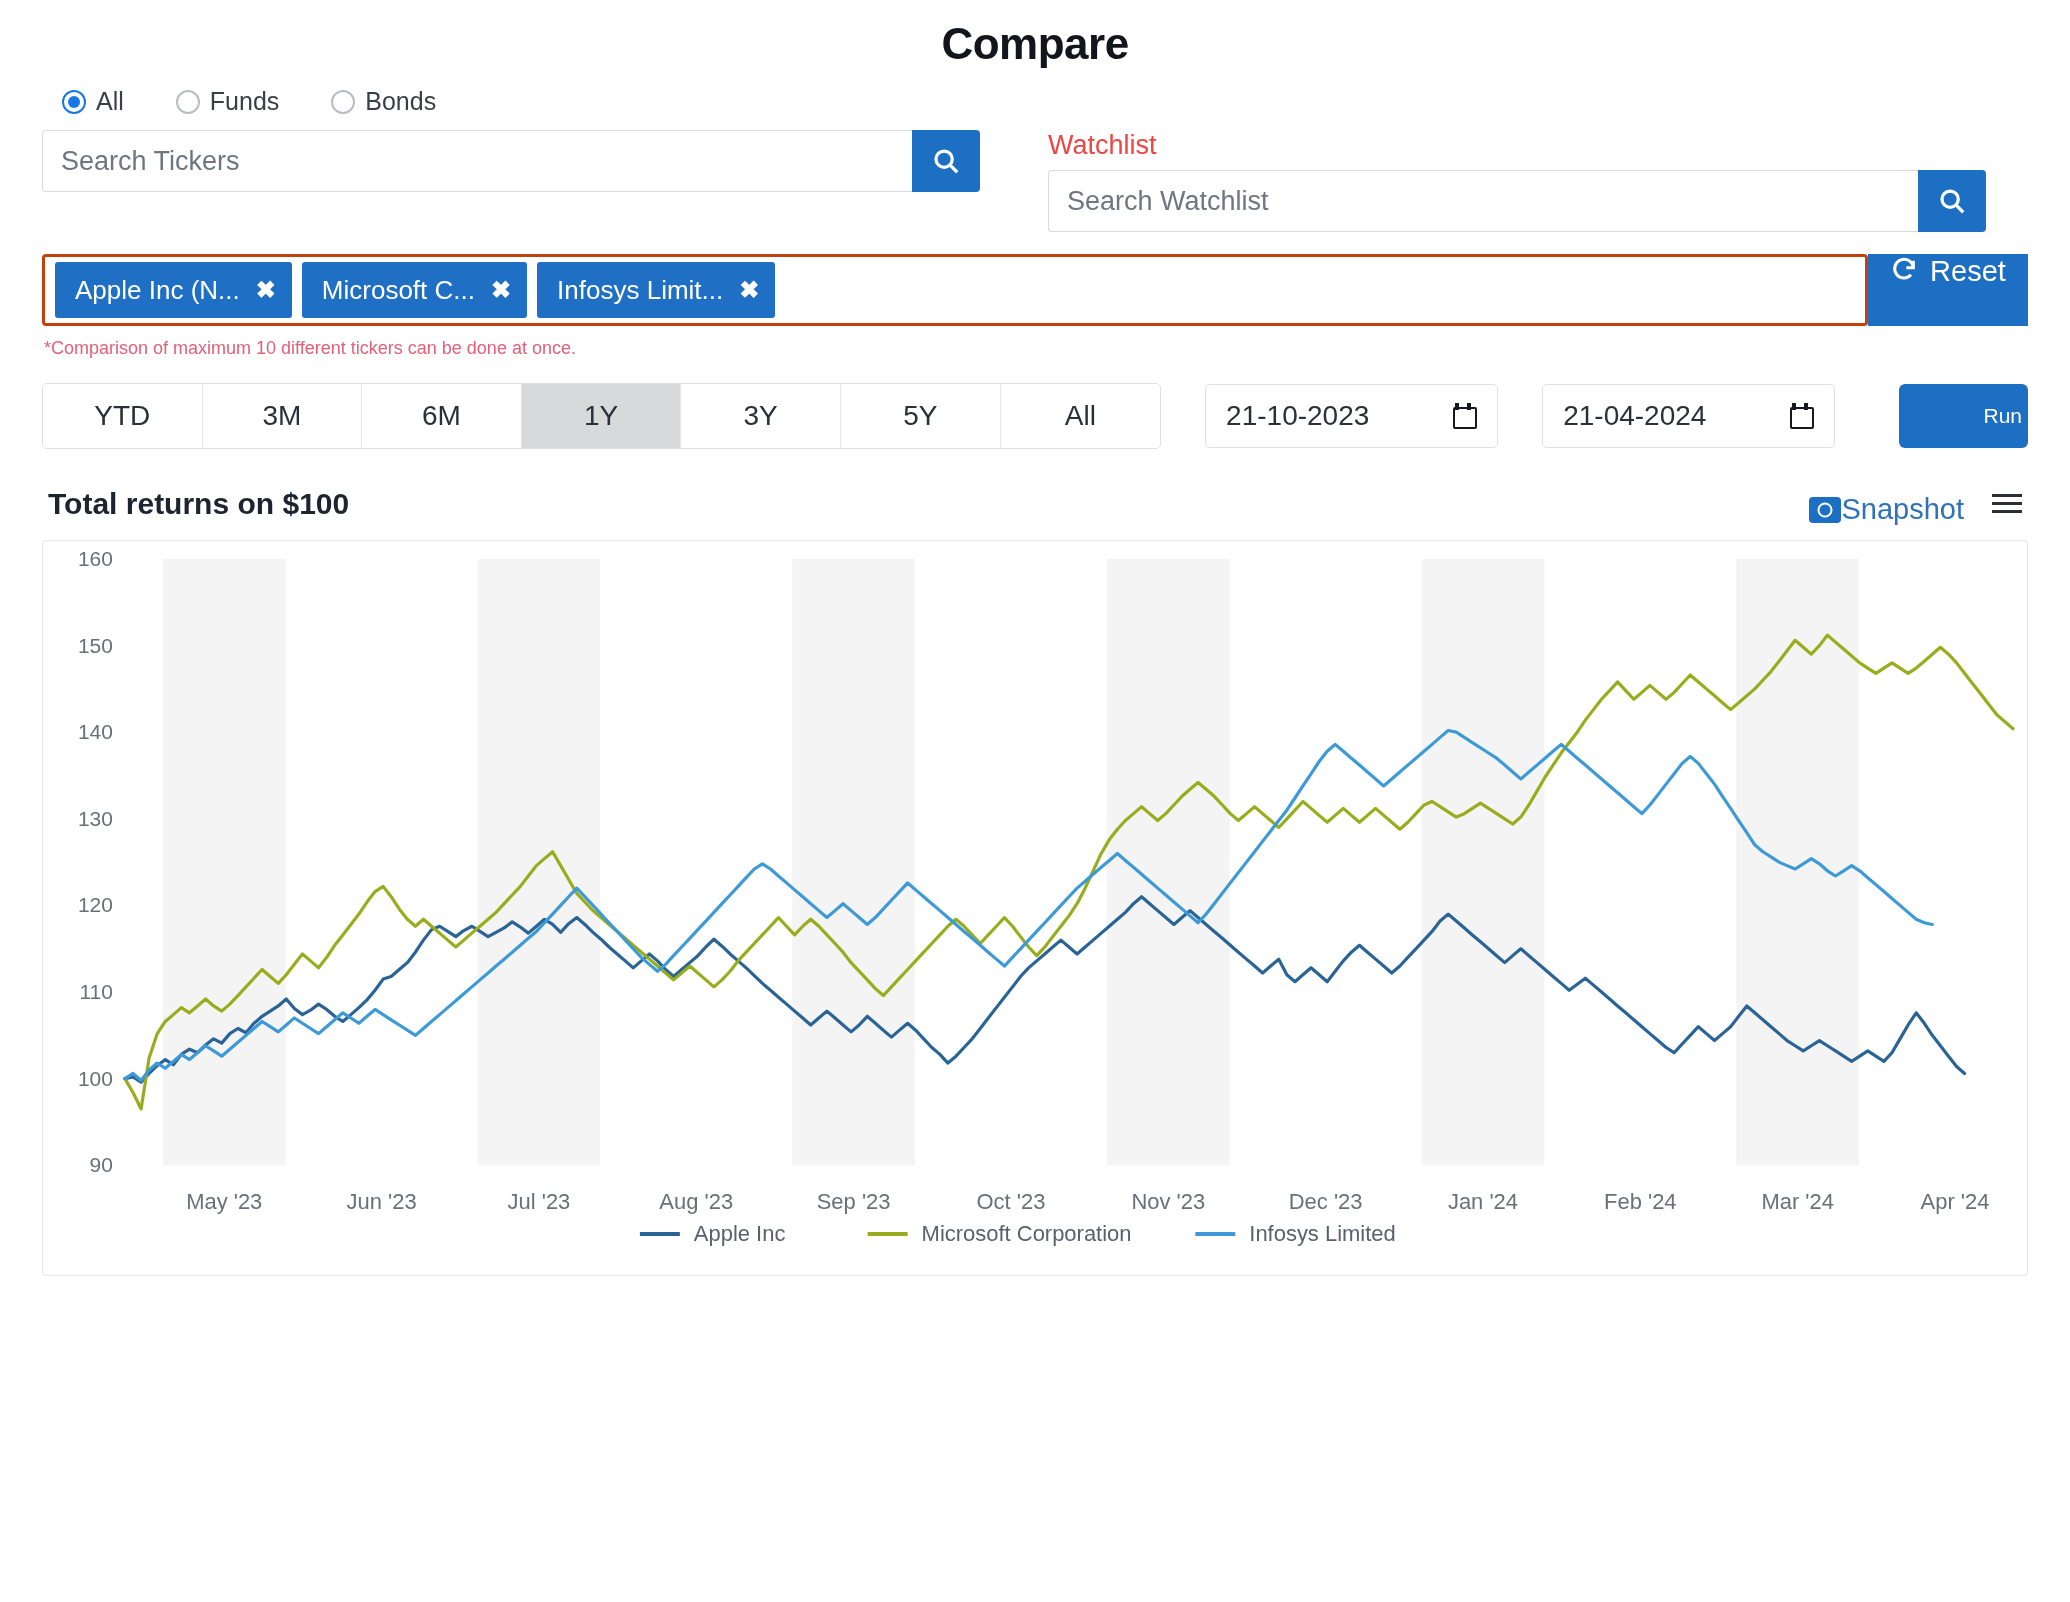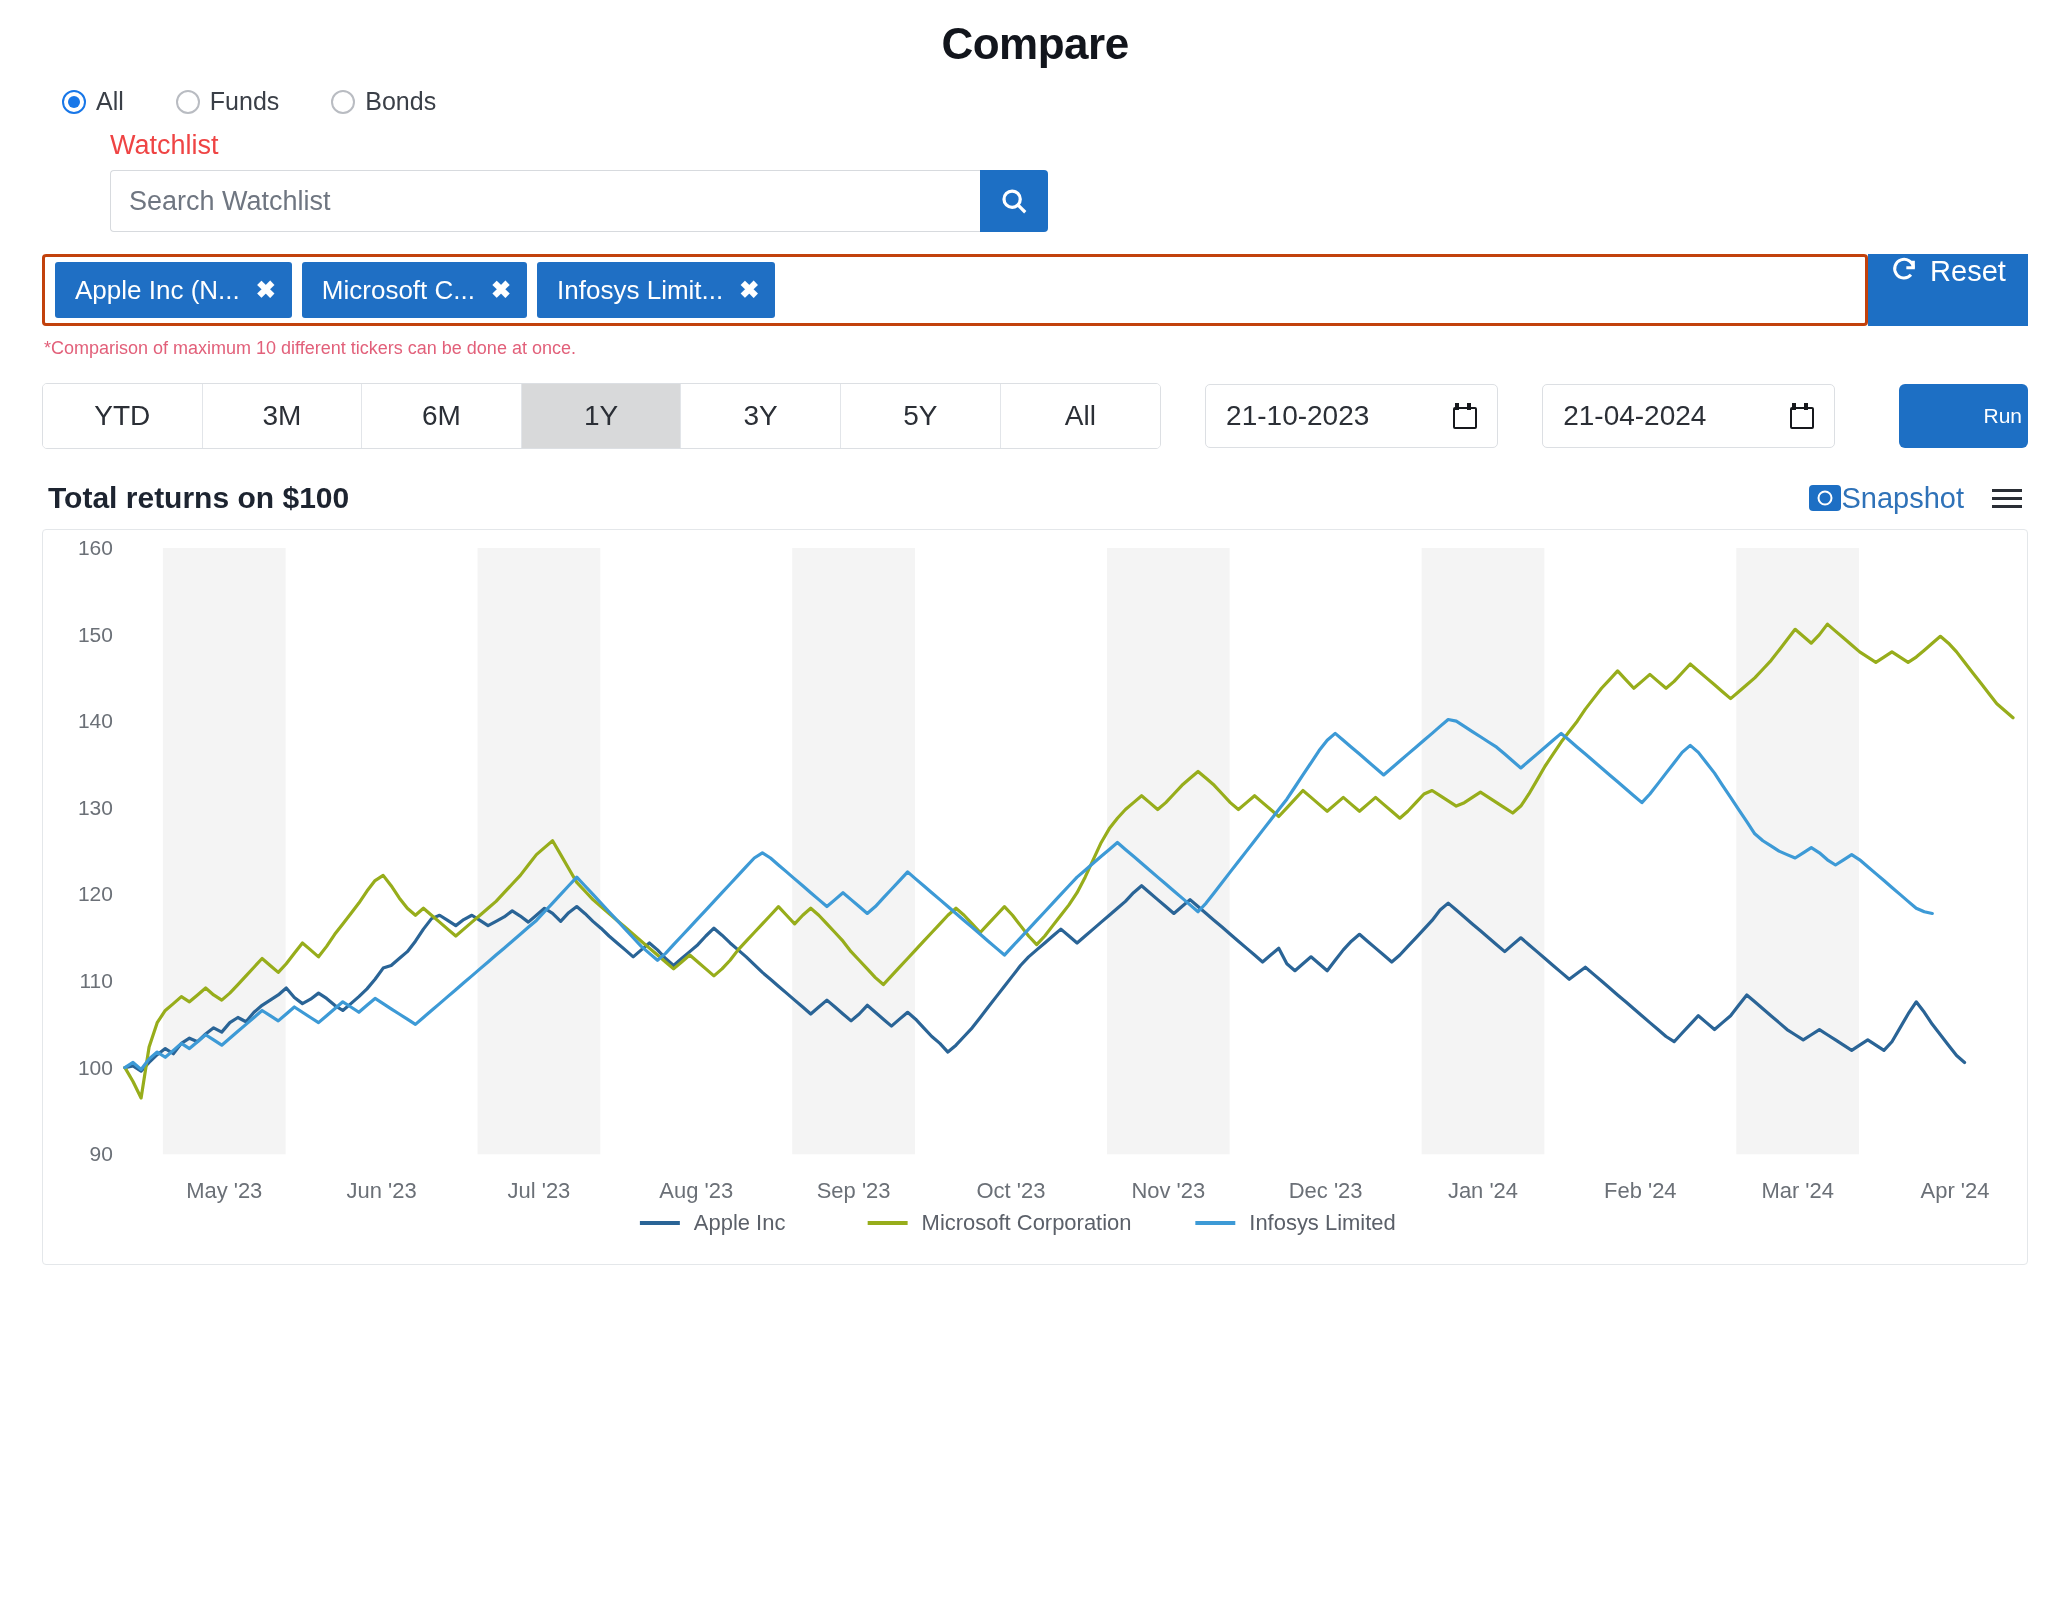--- a/index.html
+++ b/index.html
@@ -135,21 +135,21 @@
     text-align:right;
   }
 
   
   .chart-head {
     display:flex; align-items:center; justify-content:space-between;
     margin-top:32px; padding:0 6px;
   }
   .chart-title { font-size:30px; font-weight:700; color:#1d2430; }
   .chart-tools { display:flex; align-items:center; gap:28px; }
-  .snapshot { display:flex; align-items:center; gap:0; cursor:pointer; }
+  .snapshot { display:flex; align-items:center; gap:0; cursor:pointer;margin-top:12px; }
   .cam {
     width:32px; height:26px; background:#1d6fc4; border-radius:4px;
     position:relative; flex:none;
   }
   .cam::before {
     content:""; position:absolute; left:50%; top:50%;
     transform:translate(-50%,-50%);
     width:11px; height:11px; border-radius:50%;
     border:2.5px solid #fff;
   }
@@ -189,20 +189,31 @@
       <span class="radio-dot"></span>
       <span class="radio-label">Funds</span>
     </label>
     <label class="radio-item">
       <span class="radio-dot"></span>
       <span class="radio-label">Bonds</span>
     </label>
   </div>
 
   <div class="search-row">
+    <div class="search-left">
+      <div class="input-group">
+        <input type="text" placeholder="Search Tickers" style="">
+        <button class="icon-btn">
+          <svg viewBox="0 0 24 24">
+            <circle cx="10.5" cy="10.5" r="6.5"></circle>
+              <line x1="15.5" y1="15.5" x2="21" y2="21"></line>
+          </svg>
+        </button>
+      </div>
+    </div>
     <div class="search-right">
       <div class="wl-label">Watchlist</div>
       <div class="input-group">
         <input type="text" placeholder="Search Watchlist" style="">
         <button class="icon-btn">
           <svg viewBox="0 0 24 24">
             <circle cx="10.5" cy="10.5" r="6.5"></circle>
               <line x1="15.5" y1="15.5" x2="21" y2="21"></line>
           </svg>
         </button>

